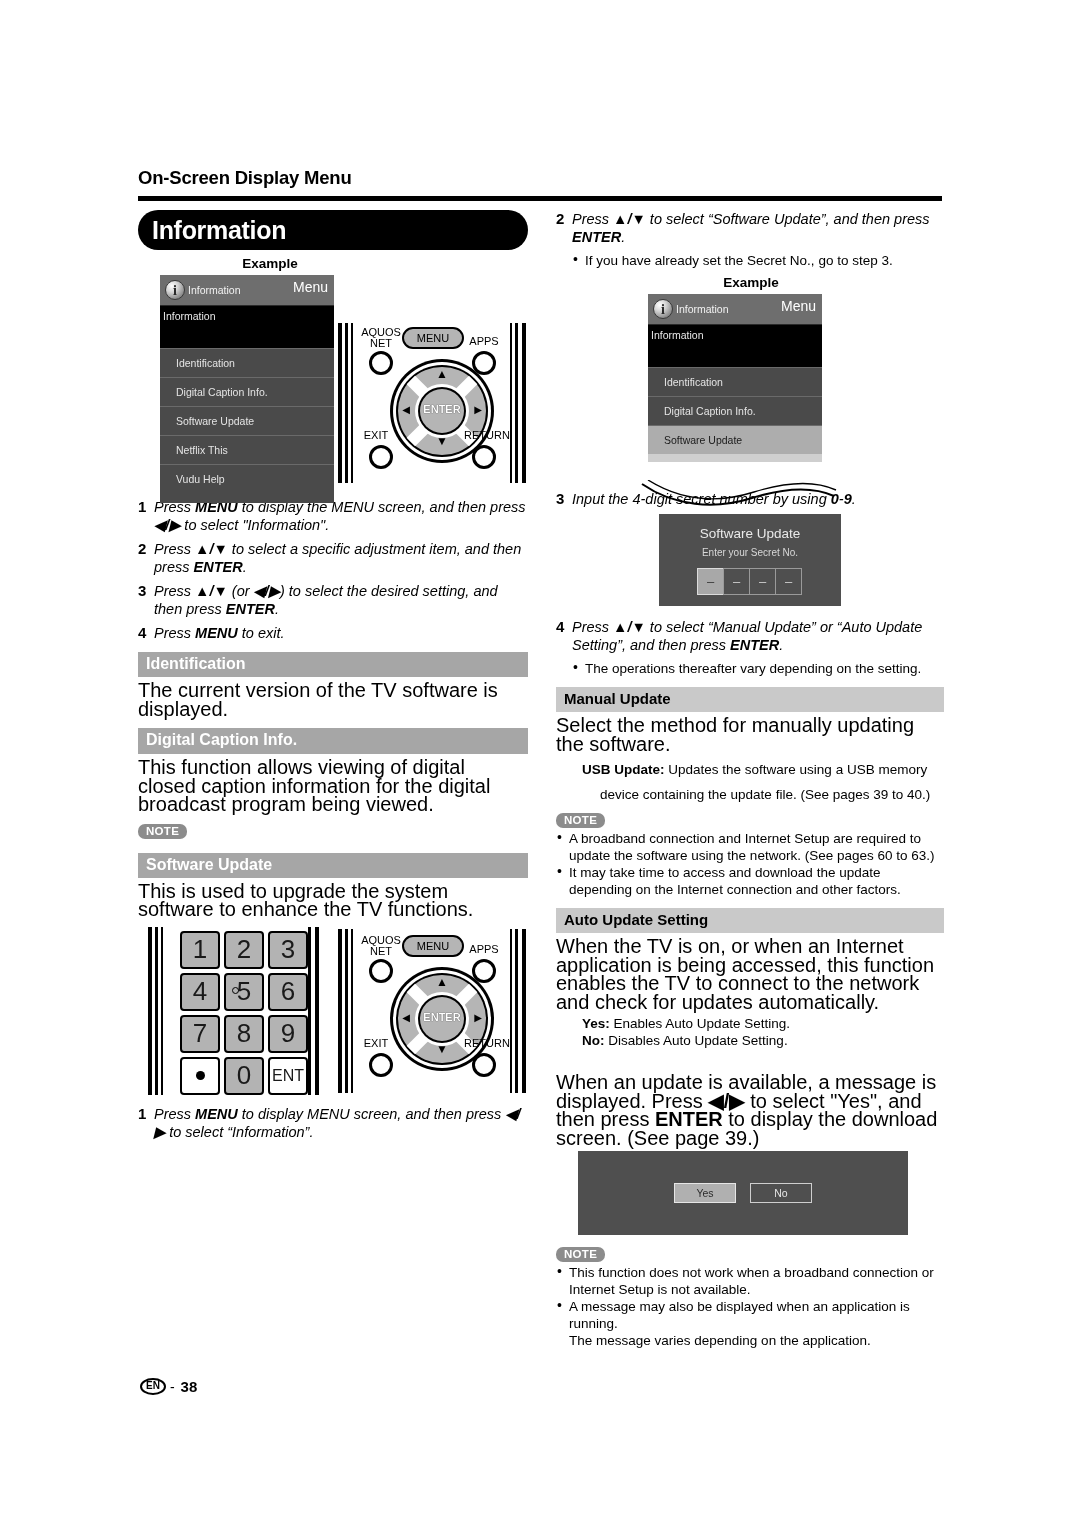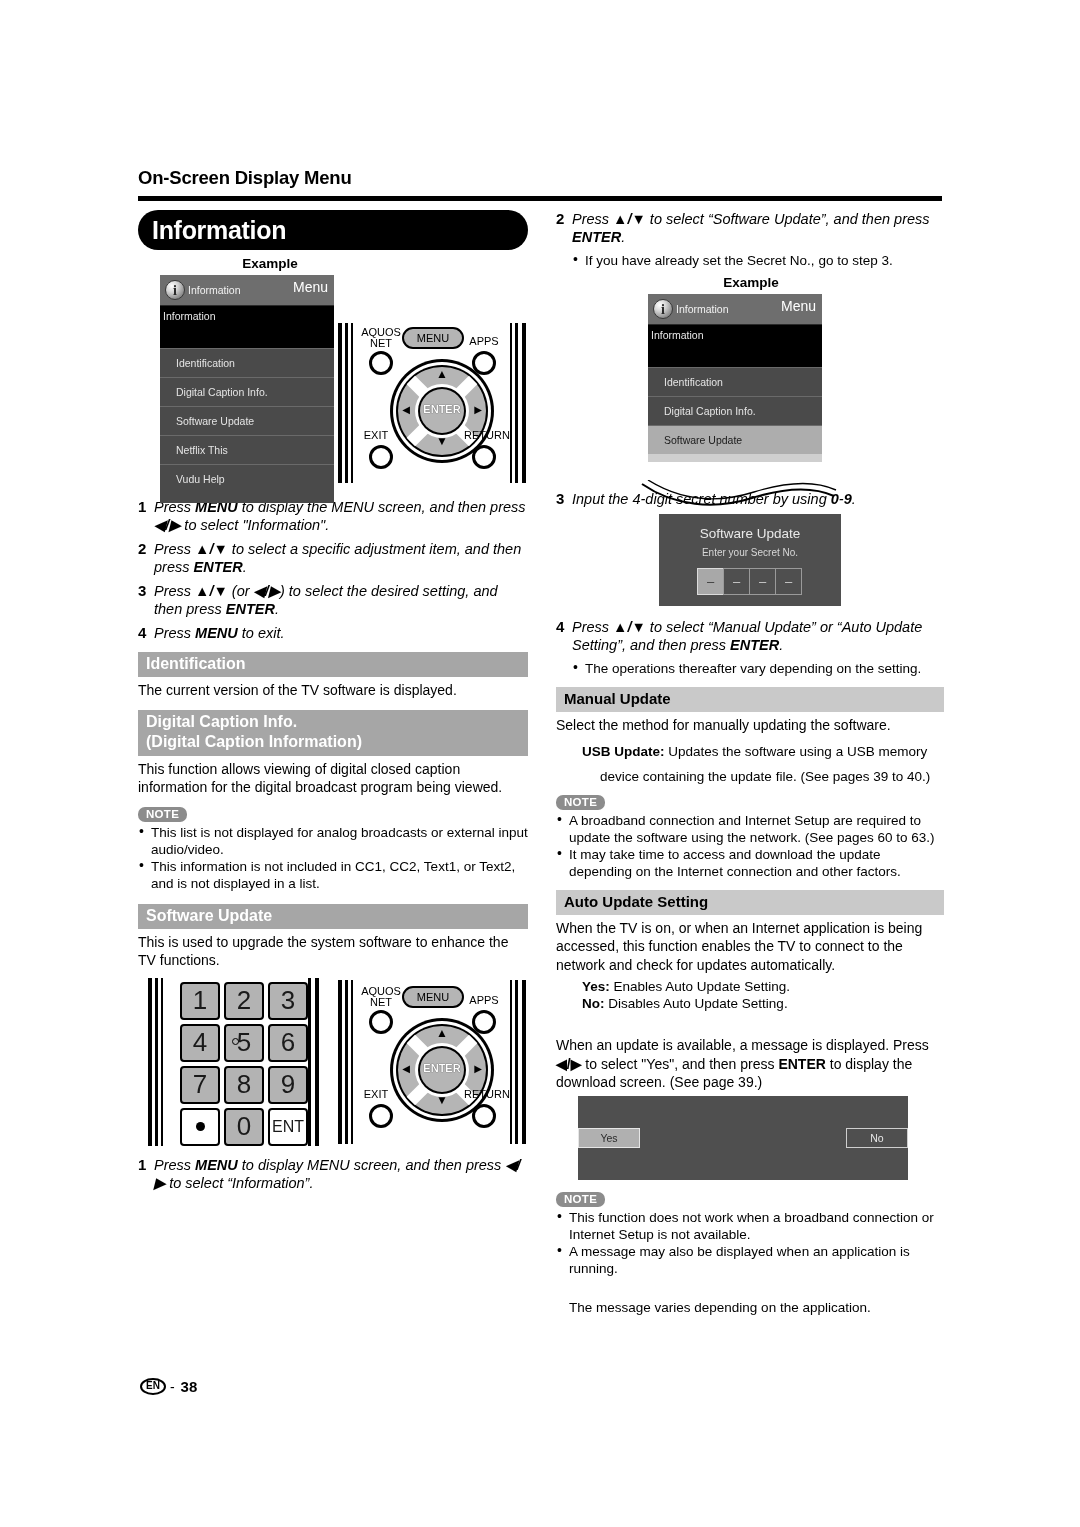--- a/index.html
+++ b/index.html
@@ -192,21 +192,21 @@
     line-height: 20px;
   }
   .sec.two-line { padding-bottom: 4px; }
   .sec.grey-dark {
     background: #c9c9c9;
     color: #000000;
     font-size: 15px;
   }
 
   .body-text {
-    font-size: 14px;
+    font-size: 20px;
     line-height: 18.5px;
     margin-bottom: 4px;
   }
   .indent1 {
     padding-left: 26px;
     font-size: 13.5px;
     line-height: 17px;
   }
   .indent2 {
     padding-left: 44px;
@@ -239,21 +239,21 @@
     line-height: 17px;
     margin-bottom: 0px;
   }
   ul.bullets li::before {
     content: "\2022";
     position: absolute;
     left: 1px;
     top: -1px;
     font-size: 14px;
   }
-  ul.bullets li .plain { display: block; padding-left: 0; margin-top: 22px; }
+  ul.bullets li .plain { display: block; padding-left: 0; }
 
   
   .keypad-wrap { position: relative; height: 172px; margin-top: 8px; }
   .keypad {
     position: absolute;
     left: 42px; top: 4px;
     display: grid;
     grid-template-columns: repeat(3, 40px);
     grid-template-rows: repeat(4, 38px);
     gap: 4px;
@@ -490,29 +490,24 @@
       </div>
     </div>
 
     
     <div class="sec">Identification</div>
     <div class="body-text">The current version of the TV software is displayed.</div>
 
     
     <div class="sec two-line">
       <div>Digital Caption Info.</div>
-      <div>(Digital Caption Information)</div>
     </div>
     <div class="body-text">This function allows viewing of digital closed caption information for the digital broadcast program being viewed.</div>
 
     <div class="note-tag">NOTE</div>
-    <ul class="bullets">
-      <li>This list is not displayed for analog broadcasts or external input audio/video.</li>
-      <li>This information is not included in CC1, CC2, Text1, or Text2, and is not displayed in a list.</li>
-    </ul>
 
     
     <div class="sec" style="margin-top:12px;">Software Update</div>
     <div class="body-text">This is used to upgrade the system software to enhance the TV functions.</div>
 
     
     <div class="keypad-wrap">
       <div class="vbar" style="left:10px; width:4px;"></div>
       <div class="vbar" style="left:17px; width:3px;"></div>
       <div class="vbar" style="left:23px; width:2px;"></div>
@@ -669,21 +664,21 @@
 
     
     <div class="sec grey-dark" style="margin-top:10px;">Auto Update Setting</div>
     <div class="body-text">When the TV is on, or when an Internet application is being accessed, this function enables the TV to connect to the network and check for updates automatically.</div>
     <div class="indent1"><b class="k">Yes:</b> <span>Enables Auto Update Setting.</span></div>
     <div class="indent1"><b class="k">No:</b> <span>Disables Auto Update Setting.</span></div>
 
     <div class="body-text" style="margin-top:24px;">When an update is available, a message is displayed. Press <b class="k">◀/▶</b> to select "Yes", and then press <b class="k">ENTER</b> to display the download screen. (See page 39.)</div>
 
     
-    <div class="yn-dlg" style="width:330px; height:84px; margin:4px auto 0 22px;justify-content:space-between;">
+    <div class="yn-dlg" style="width:330px; height:84px; margin:4px auto 0 22px;">
       <div class="yn-btn sel">Yes</div>
       <div class="yn-btn">No</div>
     </div>
 
     <div class="note-tag" style="margin-top:12px;">NOTE</div>
     <ul class="bullets">
       <li>This function does not work when a broadband connection or Internet Setup is not available.</li>
       <li>
         <span>A message may also be displayed when an application is running.</span>
         <span class="plain">The message varies depending on the application.</span>

